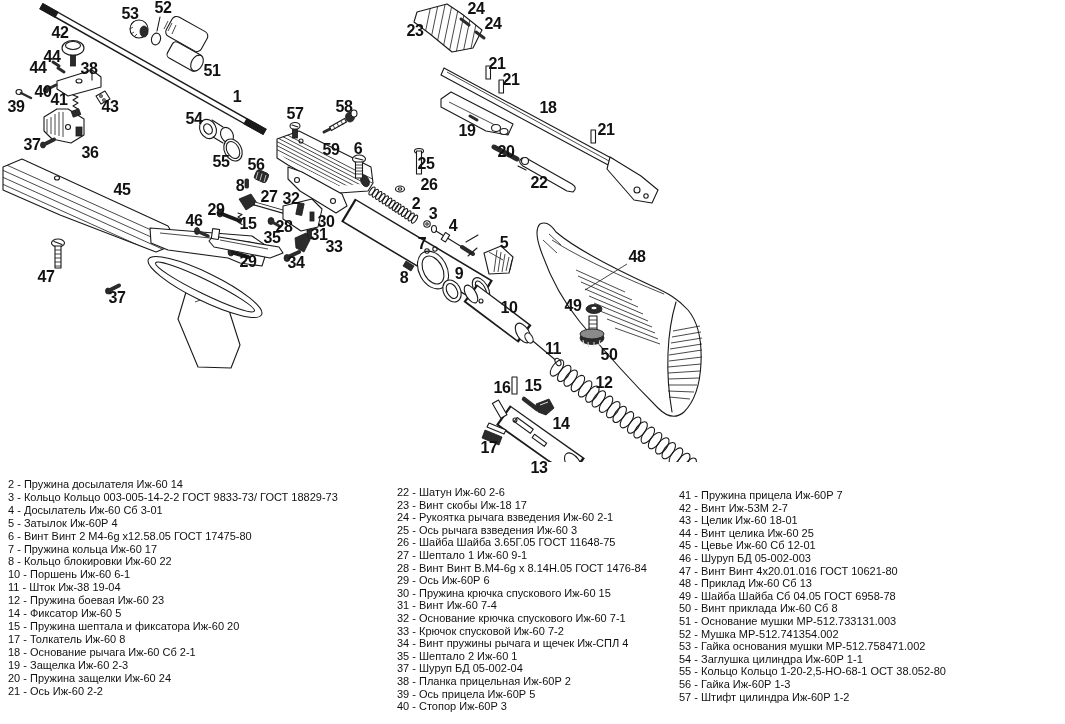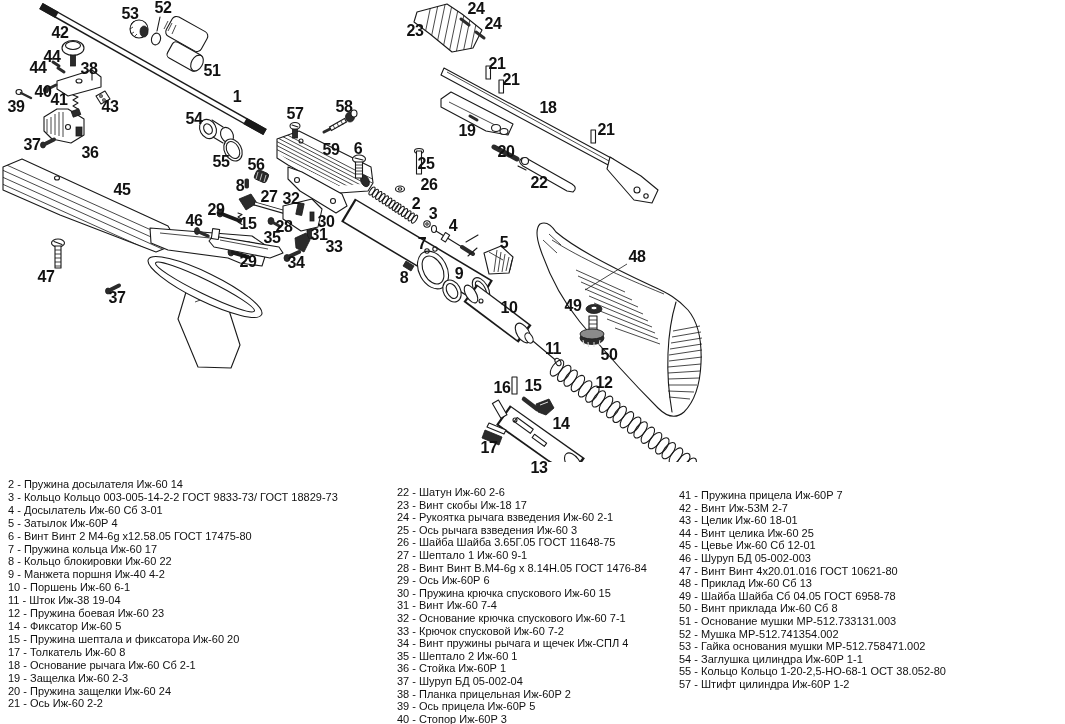--- a/index.html
+++ b/index.html
@@ -484,21 +484,20 @@
 
 <div id="parts-list">
   <div class="col c1">
         <div>2 - Пружина досылателя Иж-60 14</div>
         <div>3 - Кольцо Кольцо 003-005-14-2-2 ГОСТ 9833-73/ ГОСТ 18829-73</div>
         <div>4 - Досылатель Иж-60 Сб 3-01</div>
         <div>5 - Затылок Иж-60Р 4</div>
         <div>6 - Винт Винт 2 М4-6g х12.58.05 ГОСТ 17475-80</div>
         <div>7 - Пружина кольца Иж-60 17</div>
         <div>8 - Кольцо блокировки Иж-60 22</div>
-        <div>9 - Манжета поршня Иж-40 4-2</div>
         <div>10 - Поршень Иж-60 6-1</div>
         <div>11 - Шток Иж-38 19-04</div>
         <div>12 - Пружина боевая Иж-60 23</div>
         <div>14 - Фиксатор Иж-60 5</div>
         <div>15 - Пружина шептала и фиксатора Иж-60 20</div>
         <div>17 - Толкатель Иж-60 8</div>
         <div>18 - Основание рычага Иж-60 Сб 2-1</div>
         <div>19 - Защелка Иж-60 2-3</div>
         <div>20 - Пружина защелки Иж-60 24</div>
         <div>21 - Ось Иж-60 2-2</div>
@@ -511,21 +510,20 @@
         <div>26 - Шайба Шайба 3.65Г.05 ГОСТ 11648-75</div>
         <div>27 - Шептало 1 Иж-60 9-1</div>
         <div>28 - Винт Винт В.М4-6g х 8.14Н.05 ГОСТ 1476-84</div>
         <div>29 - Ось Иж-60Р 6</div>
         <div>30 - Пружина крючка спускового Иж-60 15</div>
         <div>31 - Винт Иж-60 7-4</div>
         <div>32 - Основание крючка спускового Иж-60 7-1</div>
         <div>33 - Крючок спусковой Иж-60 7-2</div>
         <div>34 - Винт пружины рычага и щечек Иж-СПЛ 4</div>
         <div>35 - Шептало 2 Иж-60 1</div>
-        <div>36 - Стойка Иж-60Р 1</div>
         <div>37 - Шуруп БД 05-002-04</div>
         <div>38 - Планка прицельная Иж-60Р 2</div>
         <div>39 - Ось прицела Иж-60Р 5</div>
         <div>40 - Стопор Иж-60Р 3</div>
       </div>
   <div class="col c3">
         <div>41 - Пружина прицела Иж-60Р 7</div>
         <div>42 - Винт Иж-53М 2-7</div>
         <div>43 - Целик Иж-60 18-01</div>
         <div>44 - Винт целика Иж-60 25</div>
@@ -533,17 +531,18 @@
         <div>46 - Шуруп БД 05-002-003</div>
         <div>47 - Винт Винт 4х20.01.016 ГОСТ 10621-80</div>
         <div>48 - Приклад Иж-60 Сб 13</div>
         <div>49 - Шайба Шайба Сб 04.05 ГОСТ 6958-78</div>
         <div>50 - Винт приклада Иж-60 Сб 8</div>
         <div>51 - Основание мушки МР-512.733131.003</div>
         <div>52 - Мушка МР-512.741354.002</div>
         <div>53 - Гайка основания мушки МР-512.758471.002</div>
         <div>54 - Заглушка цилиндра Иж-60Р 1-1</div>
         <div>55 - Кольцо Кольцо 1-20-2,5-НО-68-1 ОСТ 38.052-80</div>
+        <div>56 - Гайка Иж-60Р 1-3</div>
         <div>57 - Штифт цилиндра Иж-60Р 1-2</div>
       </div>
 </div>
 
 </div>
 
 </body></html>

